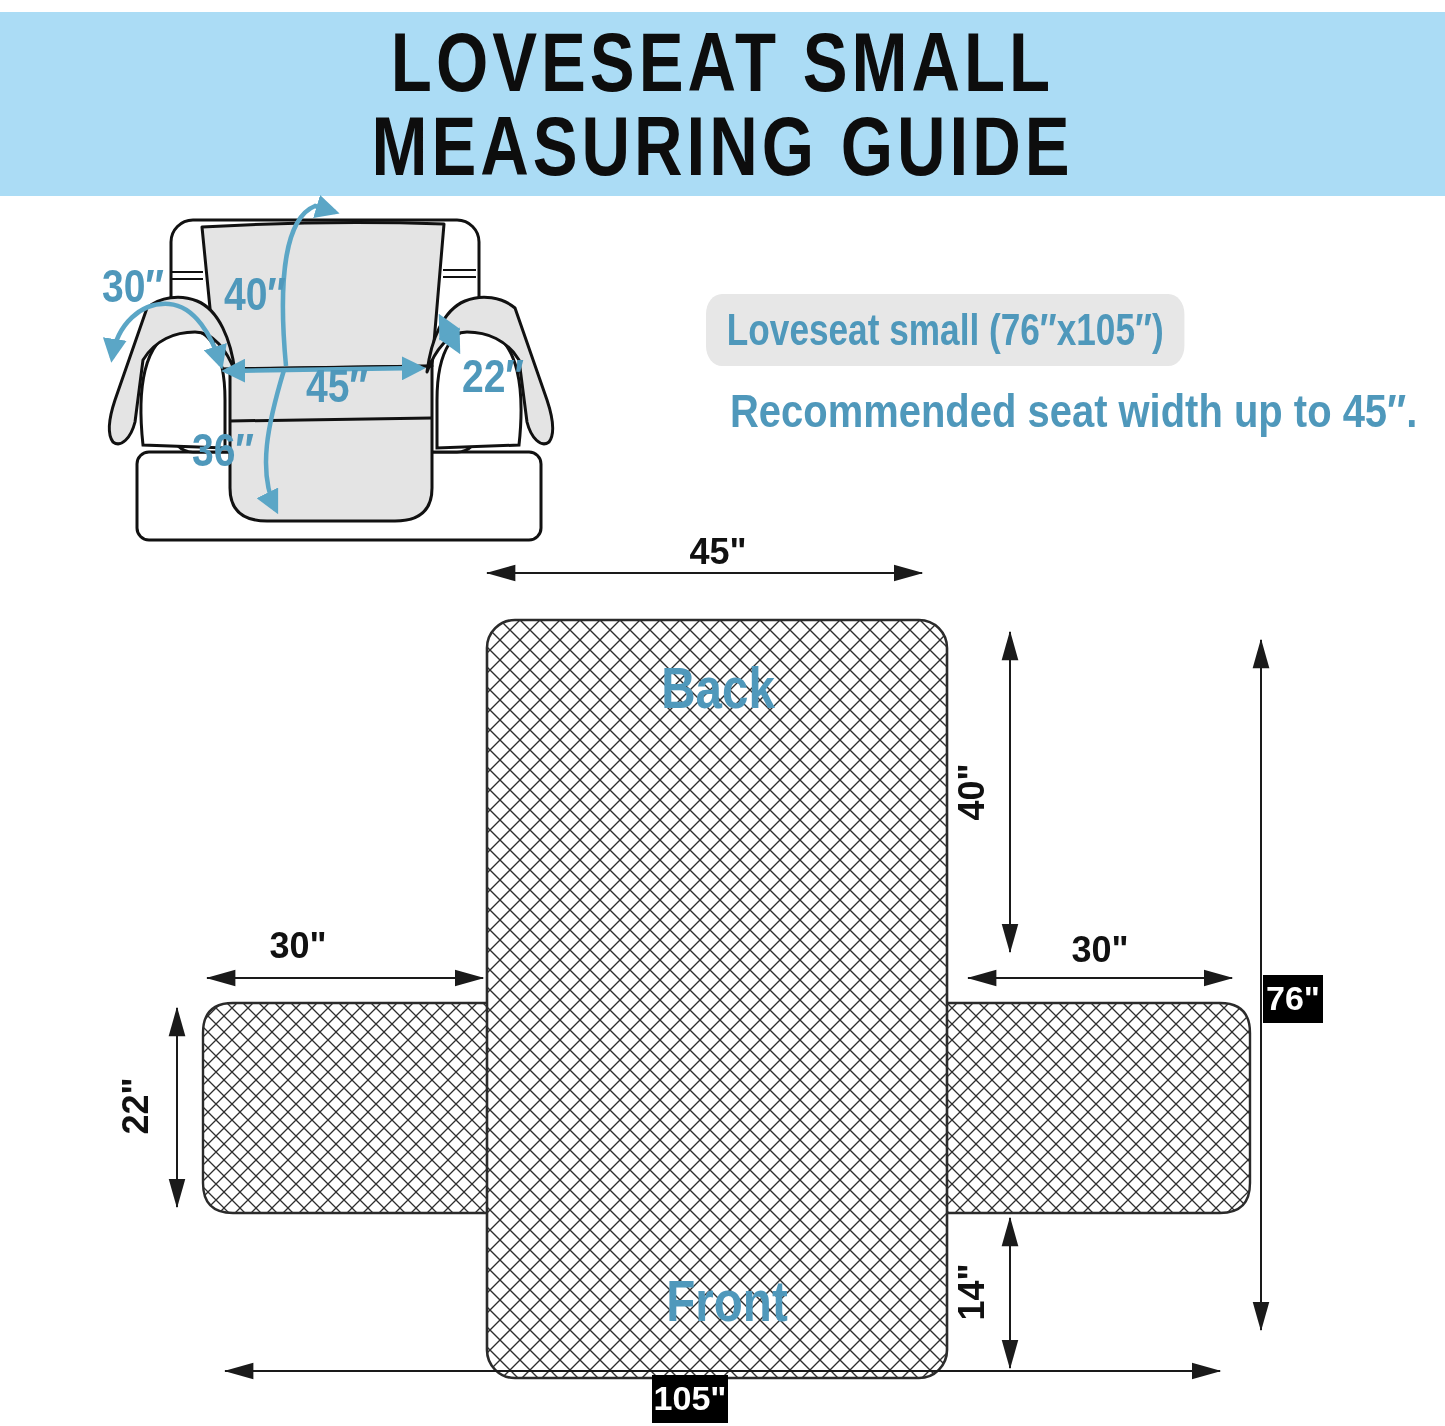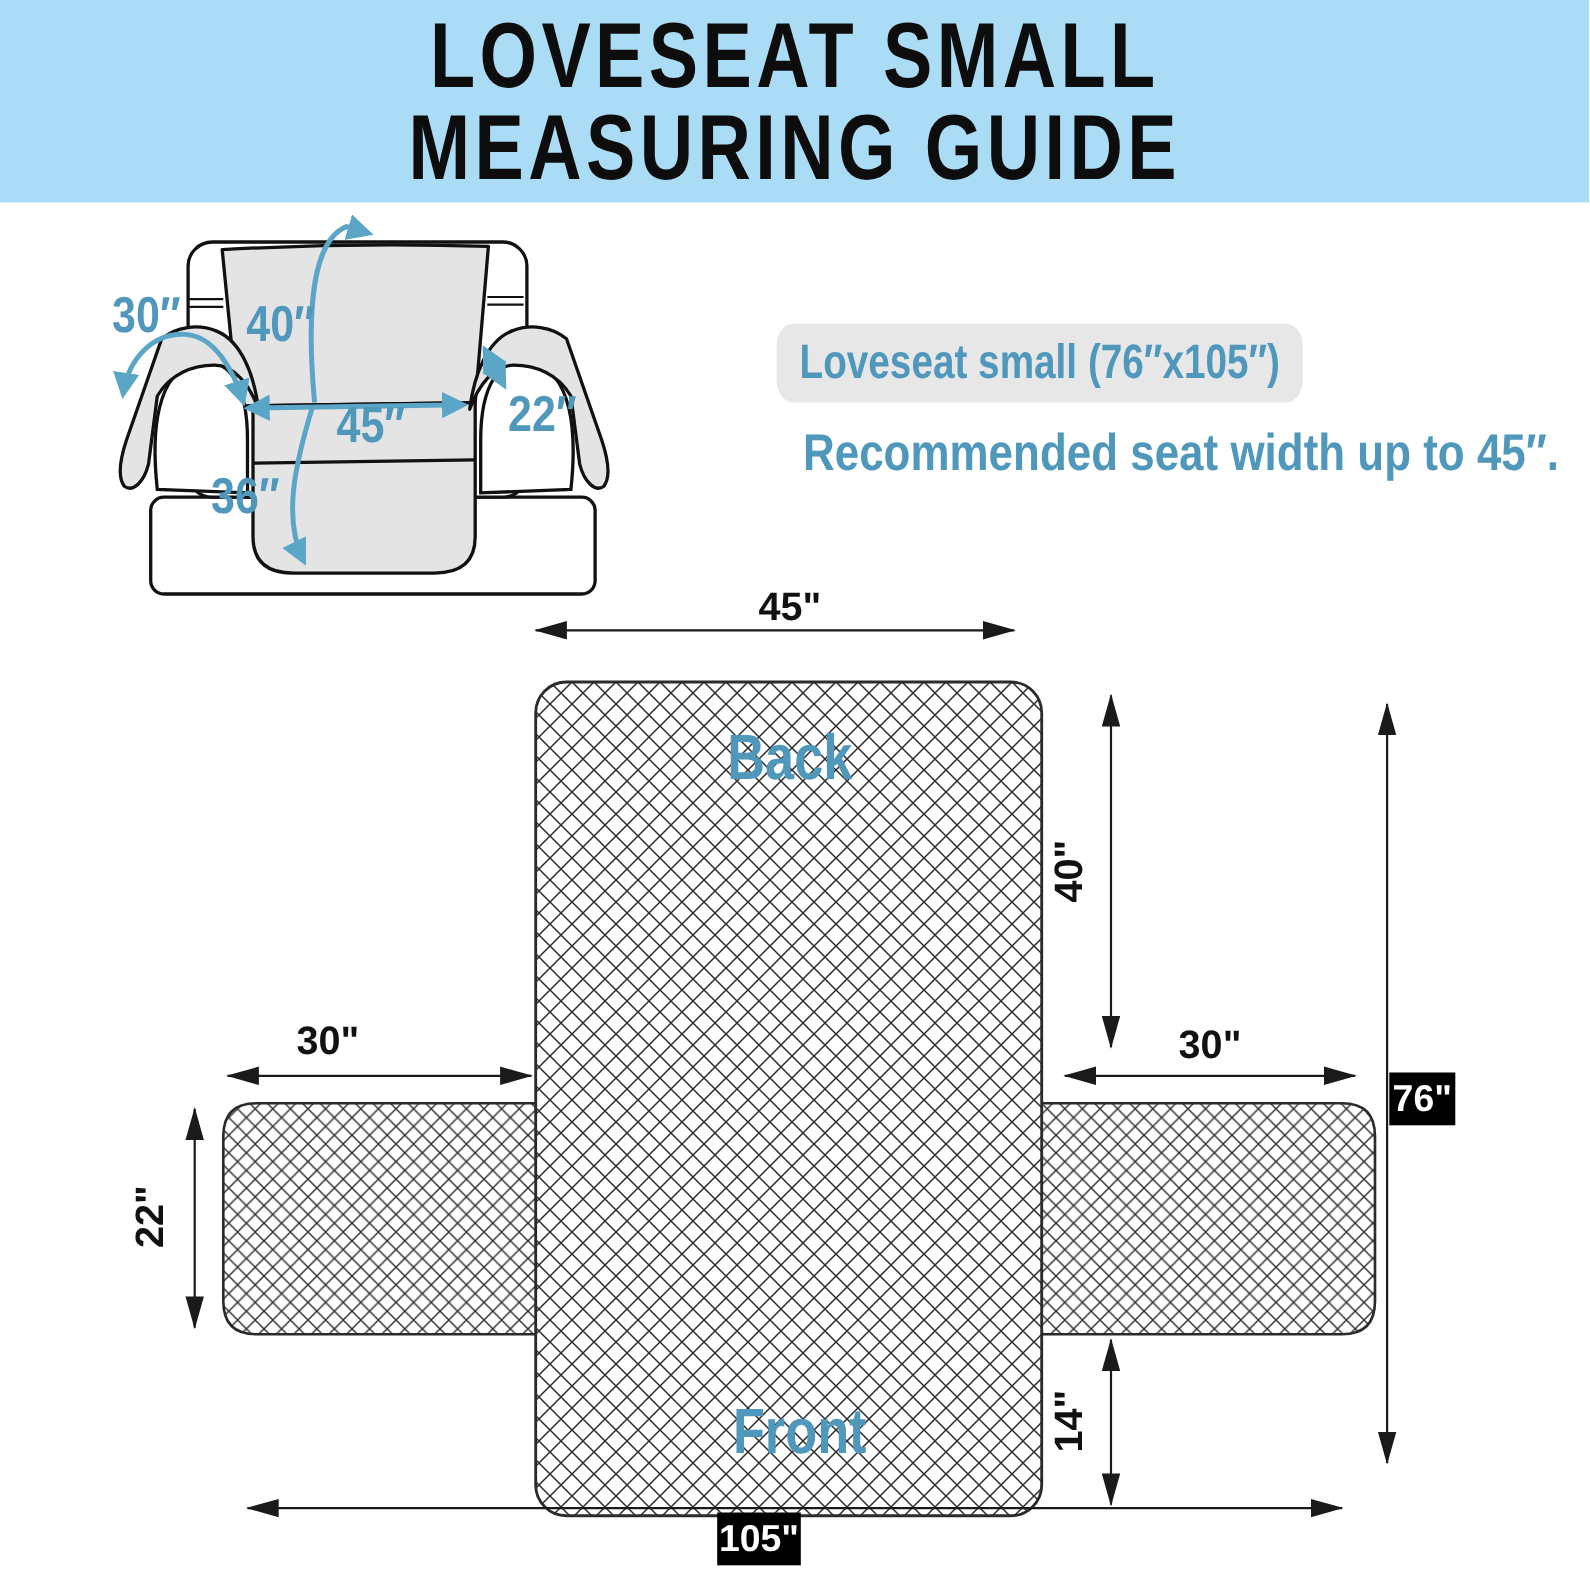--- a/index.html
+++ b/index.html
@@ -1,20 +1,20 @@
 <!DOCTYPE html>
 <html><head>
 <meta charset="utf-8">
 <style>
   html,body{margin:0;padding:0;}
   .canvas{position:relative;width:1445px;height:1426px;background:#ffffff;
           font-family:"Liberation Sans",sans-serif;overflow:hidden;}
 
   
-  .header{position:absolute;left:0;top:0;width:1445px;height:184px;background:#abdcf5;
+  .header{position:absolute;left:0;top:12px;width:1445px;height:184px;background:#abdcf5;
           text-align:center;padding-top:8px;box-sizing:border-box;}
   .header .hline{color:#0d0d0d;font-weight:700;font-size:84px;line-height:84px;
           letter-spacing:5px;transform:scaleX(0.80);transform-origin:50% 50%;white-space:nowrap;}
 
   
   .pill{position:absolute;left:706px;top:294px;background:#e7e7e7;border-radius:20px;
         padding:12px 26px;transform:scaleX(0.80);transform-origin:0 0;white-space:nowrap;}
   .pill span{color:#4f98bb;font-weight:700;font-size:44px;line-height:48px;}
   .recommend{position:absolute;left:730px;top:384px;transform:scaleX(0.85);transform-origin:0 0;
         color:#4f98bb;font-weight:700;font-size:47px;line-height:54px;white-space:nowrap;}

